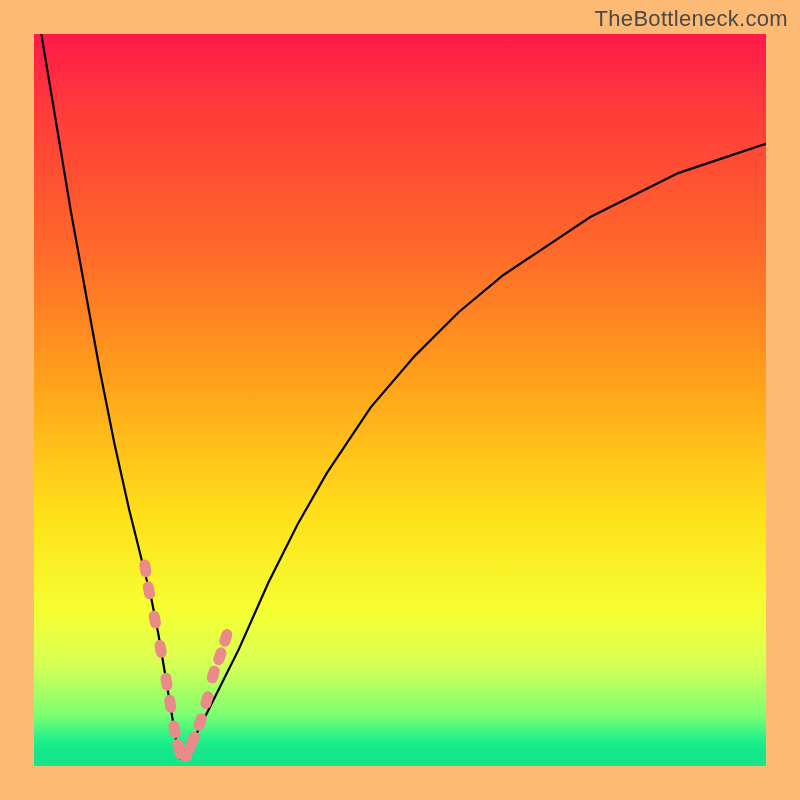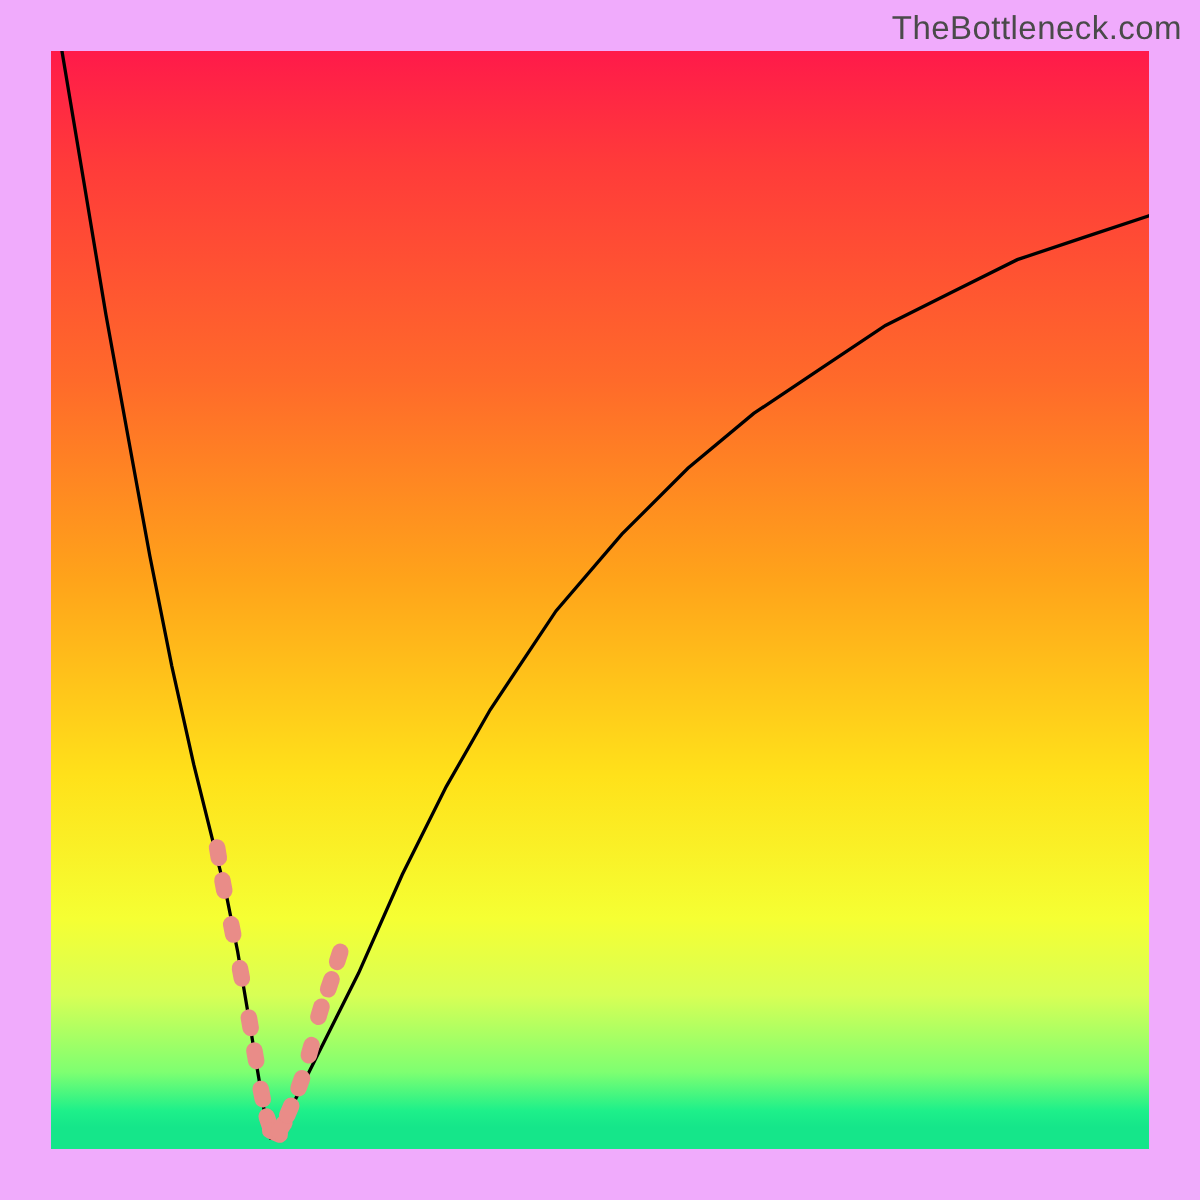--- a/index.html
+++ b/index.html
@@ -8,21 +8,21 @@
     width: 800px;
     height: 800px;
     overflow: hidden;
     font-family: Arial, Helvetica, sans-serif;
     background: #000;
   }
   .frame {
     position: relative;
     width: 800px;
     height: 800px;
-    background: #f0abfc;
+    background: #fdba74;
   }
   .branding {
     position: absolute;
     top: 6px;
     right: 12px;
     color: #4a4a4a;
     font-size: 22px;
     font-weight: 500;
     letter-spacing: 0.3px;
     z-index: 10;

